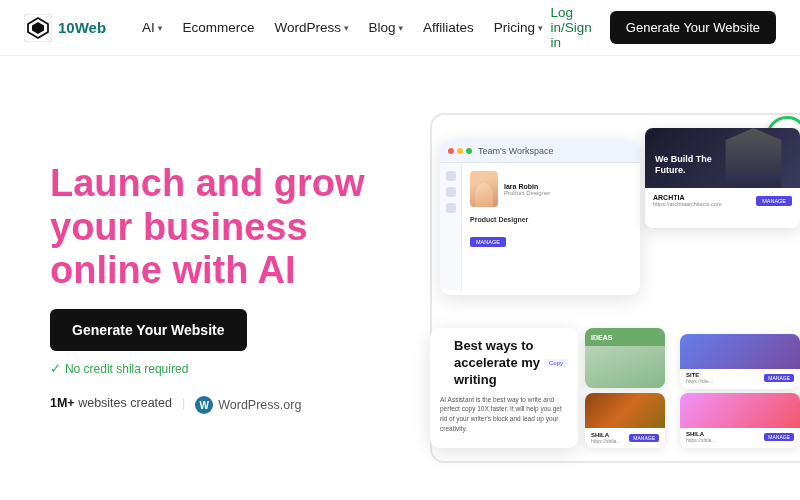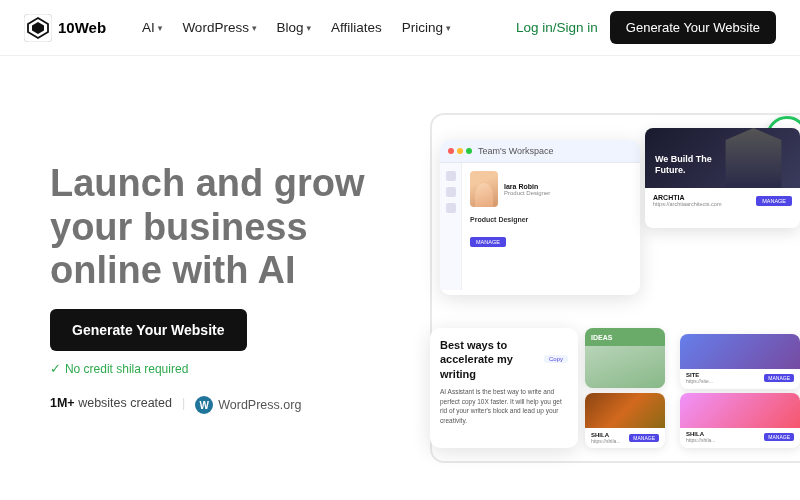--- a/index.html
+++ b/index.html
@@ -5,21 +5,21 @@
     * { margin: 0; padding: 0; box-sizing: border-box; }
     body { font-family: -apple-system, BlinkMacSystemFont, 'Segoe UI', sans-serif; background: #fff; width: 800px; height: 500px; overflow: hidden; }
 
     
     nav {
       display: flex; align-items: center;
       padding: 0 24px; height: 56px;
       border-bottom: 1px solid #eee;
       position: relative; z-index: 10;
     }
-    .nav-logo { display: flex; align-items: center; gap: 6px; font-weight: 700; font-size: 15px; color: #000000; margin-right: 28px; }
+    .nav-logo { display: flex; align-items: center; gap: 6px; font-weight: 700; font-size: 15px; color: #0f766e; margin-right: 28px; }
     .logo-icon { width: 28px; height: 28px; }
     .nav-links { display: flex; align-items: center; gap: 4px; flex: 1; }
     .nav-link {
       display: flex; align-items: center; gap: 3px;
       font-size: 13.5px; color: #222; padding: 6px 8px;
       cursor: pointer; border-radius: 4px; white-space: nowrap;
       text-decoration: none;
     }
     .nav-link .chevron { font-size: 9px; color: #555; }
     .nav-actions { display: flex; align-items: center; gap: 12px; }
@@ -32,21 +32,21 @@
     }
 
     
     .hero {
       display: flex; align-items: center;
       padding: 40px 50px 20px 50px;
       height: calc(500px - 56px);
       position: relative; overflow: hidden;
     }
     .hero-left { flex: 0 0 380px; z-index: 2; }
-    .hero-title { font-size: 38px; font-weight: 800; color: #737373; line-height: 1.15; margin-bottom: 16px; }
+    .hero-title { font-size: 38px; font-weight: 800; color: #ec4899; line-height: 1.15; margin-bottom: 16px; }
     .hero-desc { font-size: 14px; color: #444; line-height: 1.6; max-width: 300px; margin-bottom: 24px; }
     .hero-btn {
       background: #111; color: #fff;
       border: none; border-radius: 6px;
       padding: 13px 22px; font-size: 14px; font-weight: 600;
       cursor: pointer; display: inline-block; margin-bottom: 10px;
     }
     .no-cc { font-size: 12px; color: #2eaa4e; display: flex; align-items: center; gap: 4px; }
     .check-icon { color: #2eaa4e; font-size: 13px; }
     .hero-stats { display: flex; gap: 10px; margin-top: 20px; font-size: 12.5px; color: #444; }
@@ -121,21 +121,21 @@
 
     
     .card-assistant {
       position: absolute; bottom: 0; left: 0;
       width: 148px; min-height: 120px;
       background: #fff; border-radius: 10px;
       box-shadow: 0 4px 20px rgba(0,0,0,0.12);
       padding: 10px;
     }
     .assist-header { display: flex; align-items: center; justify-content: space-between; margin-bottom: 6px; }
-    .assist-title { font-size: 11px; font-weight: 700; color: #111; line-height: 1.3; }
+    .assist-title { font-size: 13px; font-weight: 700; color: #111; line-height: 1.3; margin-left: 14px; }
     .copy-badge { background: #f0f4ff; color: #4f46e5; font-size: 6px; padding: 1px 5px; border-radius: 3px; }
     .assist-desc { font-size: 6.5px; color: #555; line-height: 1.5; }
 
     
     .card-ideas {
       position: absolute; bottom: 60px; left: 155px;
       width: 80px; height: 60px;
       background: linear-gradient(135deg, #e8f4e8, #c8e8c8);
       border-radius: 8px; display: flex; align-items: center; justify-content: center;
       font-size: 9px; font-weight: 800; color: #2d6a2d;
@@ -188,20 +188,23 @@
       <rect width="28" height="28" rx="4" fill="#fff" stroke="#ddd" stroke-width="1"></rect>
       <polygon points="14,4 24,10 24,18 14,24 4,18 4,10" fill="none" stroke="#111" stroke-width="1.8"></polygon>
       <polygon points="14,8 20,11.5 20,16.5 14,20 8,16.5 8,11.5" fill="#111"></polygon>
     </svg>
     <span>10Web</span>
   </div>
   <div class="nav-links">
     <a class="nav-link">
       <span>AI</span>
       <span class="chevron">▾</span>
+    </a>
+    <a class="nav-link">
+      <span>Ecommerce</span>
     </a>
     <a class="nav-link">
       <span>WordPress</span>
       <span class="chevron">▾</span>
     </a>
     <a class="nav-link">
       <span>Blog</span>
       <span class="chevron">▾</span>
     </a>
     <a class="nav-link">

